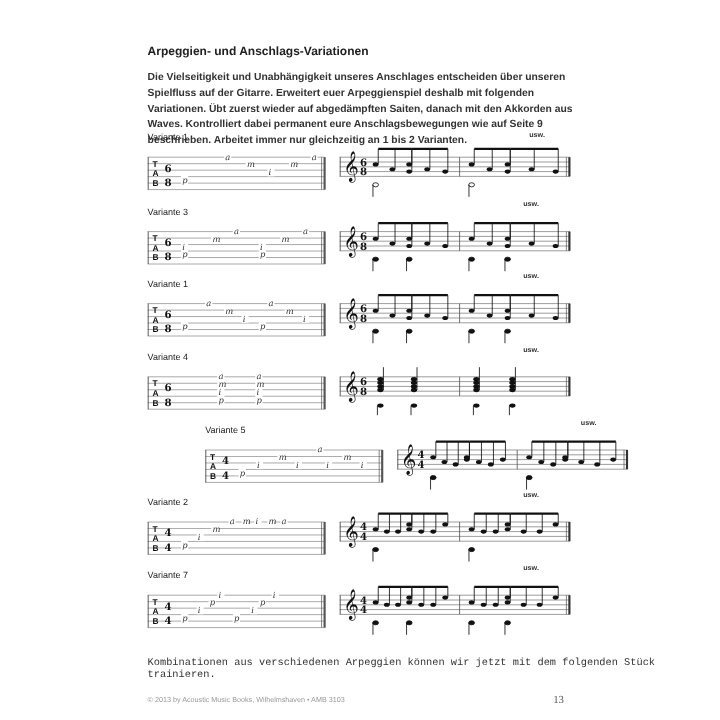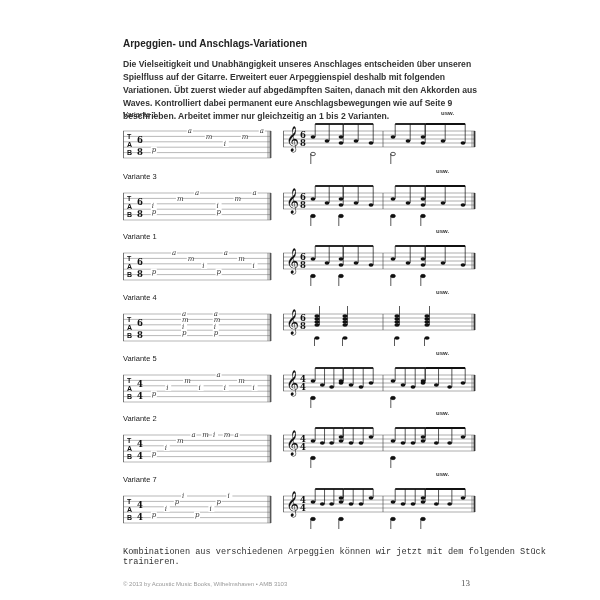--- a/index.html
+++ b/index.html
@@ -347,21 +347,21 @@
           <line x1="111.5" x2="111.5" y1="40" y2="48" stroke="#111" stroke-width="0.7"></line>
           <ellipse cx="144" cy="18" rx="2.6" ry="1.8" fill="#111"></ellipse>
           <ellipse cx="144" cy="21" rx="2.6" ry="1.8" fill="#111"></ellipse>
           <ellipse cx="144" cy="24" rx="2.6" ry="1.8" fill="#111"></ellipse>
           <ellipse cx="144" cy="27" rx="2.6" ry="1.8" fill="#111"></ellipse>
           <ellipse cx="144" cy="40" rx="2.6" ry="1.8" fill="#111"></ellipse>
           <line x1="146.5" x2="146.5" y1="8" y2="27" stroke="#111" stroke-width="0.7"></line>
           <line x1="141.5" x2="141.5" y1="40" y2="48" stroke="#111" stroke-width="0.7"></line>
         </svg>
       </div>
-      <div class="variant" style="top: 354px;">
+      <div class="variant" style="top: 354px; margin-left: 48px;">
         <div class="vlabel">Variante 5</div>
         <div class="usw" style="left: 313px; top: -4px;">usw.</div>
         <svg width="150" height="40" viewBox="0 0 150 40" style="left: 0px; top: 13px;">
           <line x1="0" x2="148" y1="8" y2="8" stroke="#888" stroke-width="0.6"></line>
           <line x1="0" x2="148" y1="13.4" y2="13.4" stroke="#888" stroke-width="0.6"></line>
           <line x1="0" x2="148" y1="18.8" y2="18.8" stroke="#888" stroke-width="0.6"></line>
           <line x1="0" x2="148" y1="24.200000000000003" y2="24.200000000000003" stroke="#888" stroke-width="0.6"></line>
           <line x1="0" x2="148" y1="29.6" y2="29.6" stroke="#888" stroke-width="0.6"></line>
           <line x1="0" x2="148" y1="35" y2="35" stroke="#888" stroke-width="0.6"></line>
           <line x1="0.5" x2="0.5" y1="8" y2="35" stroke="#555" stroke-width="0.8"></line>

